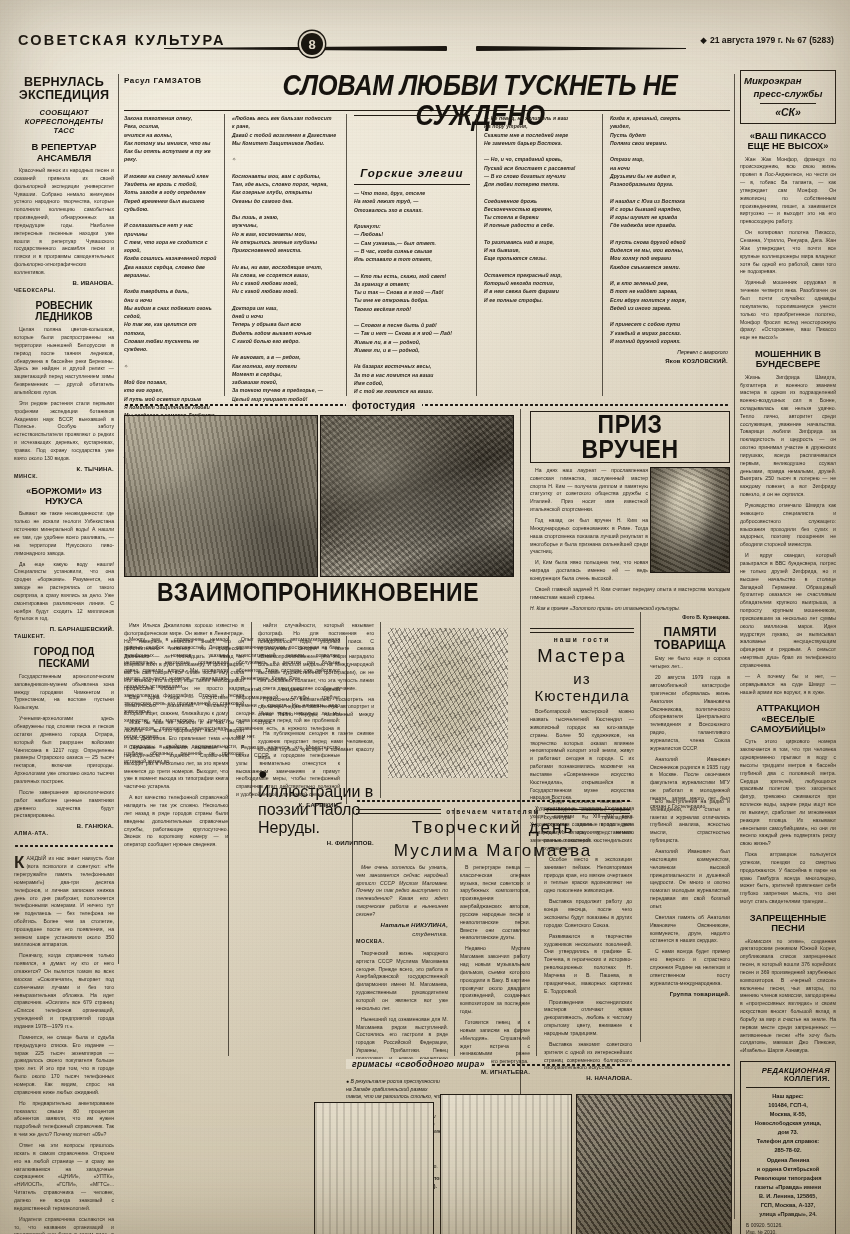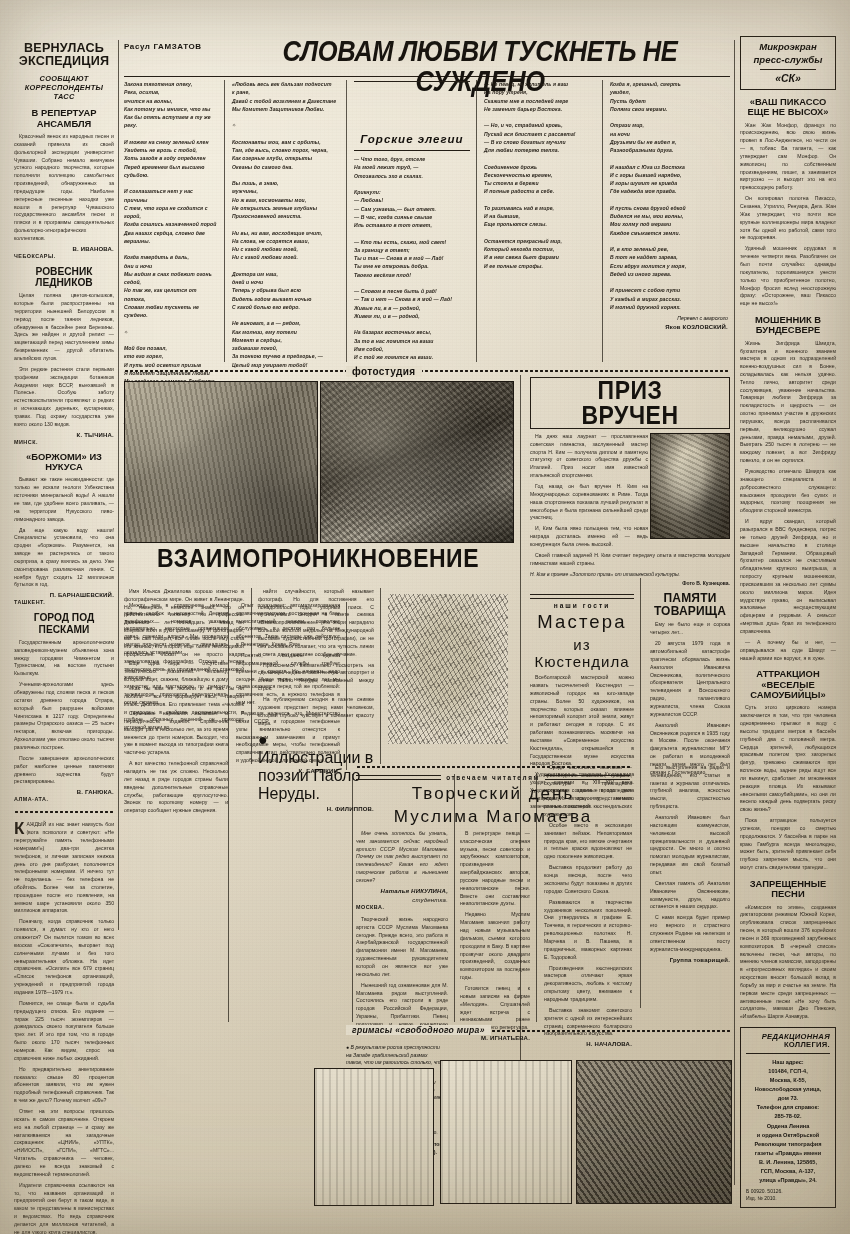--- a/index.html
+++ b/index.html
@@ -183,20 +183,28 @@
   .dropcap:first-letter{
     float:left;font-size:17px;font-weight:700;line-height:.82;padding:1px 2px 0 0;
   }
 </style>
 </head>
 <body>
 
 <div class="page">
 <div class="content">
 
+  <div class="masthead">
+    <div class="mast-title">СОВЕТСКАЯ КУЛЬТУРА</div>
+    <div class="mast-rule"></div>
+    <div class="page-num">8</div>
+    <div class="mast-date">
+      <span class="arrow">◆</span><span>21 августа 1979 г. № 67 (5283)</span>
+    </div>
+  </div>
   <div style="height:2px;"></div>
 
   <div class="cols">
 
     <div class="vrule" style="left:104px;top:4px;height:890px;"></div>
     <div class="vrule" style="left:720px;top:4px;height:1145px;"></div>
 
     <div class="col colL">
       <div class="hl h-exp">ВЕРНУЛАСЬ ЭКСПЕДИЦИЯ</div>
       <div class="h-sub-it">СООБЩАЮТ КОРРЕСПОНДЕНТЫ ТАСС</div>
@@ -586,21 +594,21 @@
 
         <div class="cartoon" style="position:absolute;left:190px;top:42px;width:118px;height:136px;"></div>
         <div class="cartoon" style="position:absolute;left:316px;top:34px;width:130px;height:142px;"></div>
         <div class="cartoon dark" style="position:absolute;left:452px;top:34px;width:154px;height:142px;"></div>
       </div>
 
     </div>
 
     <div class="col colR">
       <div class="box" style="padding:4px 3px 5px;">
-        <div style="font-size:9.6px;font-weight:600;font-style:italic;text-align:center;line-height:1.35;">Микроэкран</div>
+        <div style="font-size:9.6px;font-weight:600;font-style:italic;text-align:left;line-height:1.35;">Микроэкран</div>
         <div style="font-size:9.6px;font-weight:600;font-style:italic;text-align:center;line-height:1.35;">пресс-службы</div>
         <div class="thinrule" style="margin:2px 16px;"></div>
         <div style="font-size:10.5px;font-weight:700;font-style:italic;text-align:center;">«СК»</div>
       </div>
 
       <div>
         <div class="h2">«ВАШ ПИКАССО ЕЩЕ НЕ ВЫСОХ»</div>
         <p class="body">Жан Жак Монфор, француз по происхождению, всю свою жизнь провел в Лос-Анджелесе, но чести он — в, тобиас Ба таланта, — как утверждает сам Монфор. Он живописец по собственным произведениям, пишет, а занимается виртуозно — и выходит это на его превосходную работу.</p>
         <p class="body">Он копировал полотна Пикассо, Сезанна, Утрилло, Ренуара, Дега. Жан Жак утверждает, что почти все крупные коллекционеры мира владеют хотя бы одной его работой, сами того не подозревая.</p>
         <p class="body">Удачный мошенник орудовал в течение четверти века. Разоблачен он был почти случайно: однажды покупателю, торопившемуся унести только что приобретенное полотно, Монфор бросил вслед неосторожную фразу: «Осторожнее, ваш Пикассо еще не высох!»</p>

